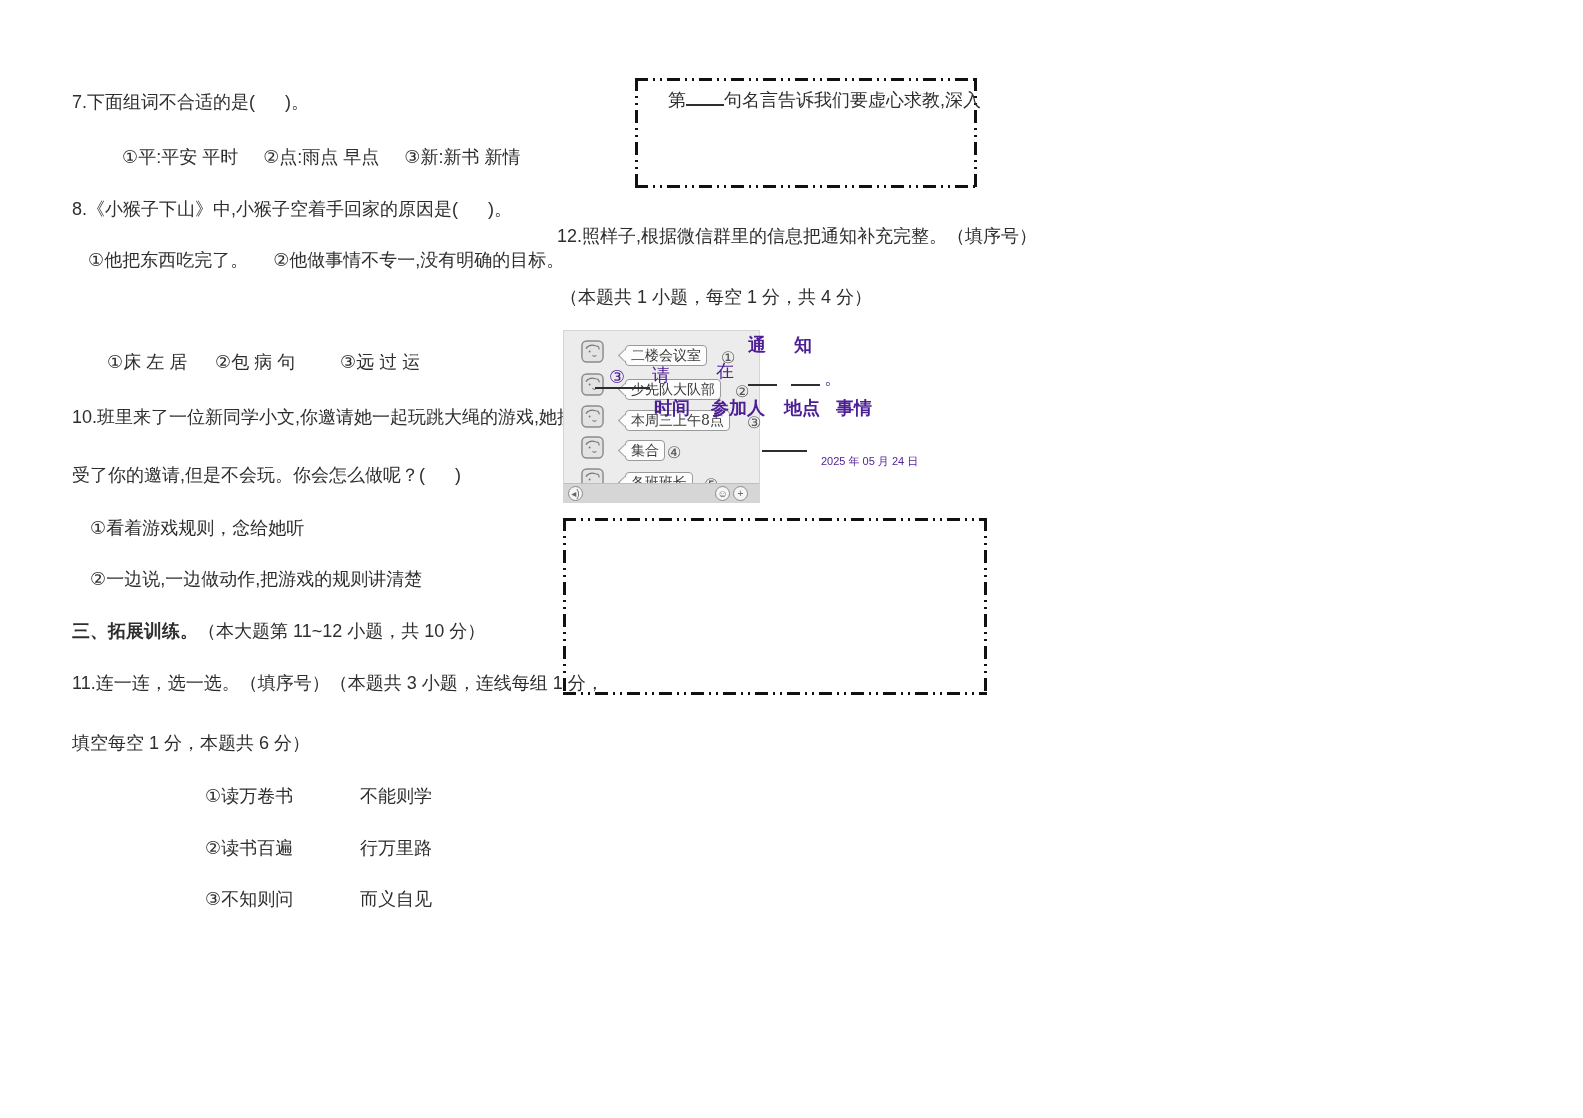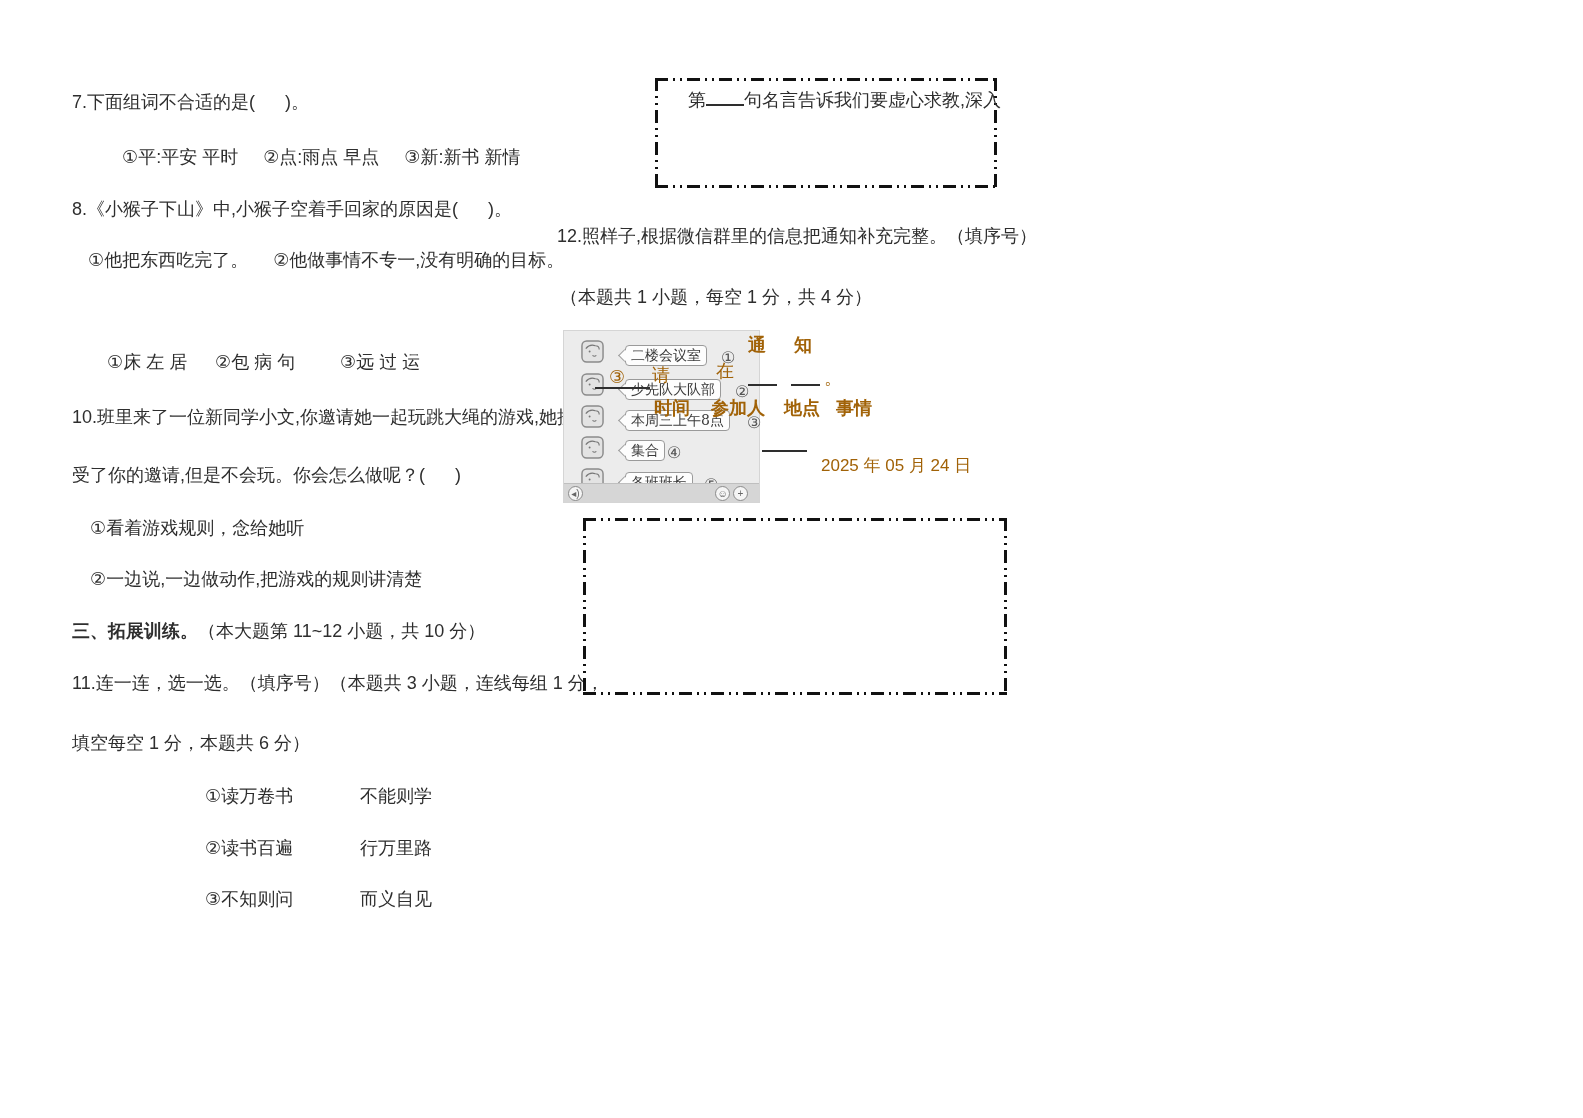--- a/index.html
+++ b/index.html
@@ -23,21 +23,20 @@
   .dashdot{
     position:absolute;
     background-image:
       repeating-linear-gradient(90deg,#111 0 13px,transparent 13px 18px,#111 18px 20px,transparent 20px 25px,#111 25px 27px,transparent 27px 32px),
       repeating-linear-gradient(90deg,#111 0 13px,transparent 13px 18px,#111 18px 20px,transparent 20px 25px,#111 25px 27px,transparent 27px 32px),
       repeating-linear-gradient(180deg,#111 0 13px,transparent 13px 18px,#111 18px 20px,transparent 20px 25px,#111 25px 27px,transparent 27px 32px),
       repeating-linear-gradient(180deg,#111 0 13px,transparent 13px 18px,#111 18px 20px,transparent 20px 25px,#111 25px 27px,transparent 27px 32px);
     background-size:100% 3px,100% 3px,3px 100%,3px 100%;
     background-position:0 0,0 100%,0 0,100% 0;
     background-repeat:no-repeat;
-    margin-left:20px;
   }
   .blank{
     display:inline-block;
     border-bottom:2px solid #2e2e2e;
     height:14px;
     vertical-align:baseline;
   }
   .uline{
     position:absolute;
     border-bottom:2px solid #2e2e2e;
@@ -71,21 +70,21 @@
   #wbar{
     position:absolute;left:0;bottom:0;width:100%;height:19px;
     background:#d6d6d6;border-top:1px solid #bfbfbf;box-sizing:border-box;
   }
   .circ{
     position:absolute;top:2px;width:15px;height:15px;border-radius:50%;
     background:#f5f5f5;border:1px solid #8b8b8b;box-sizing:border-box;
     font-size:10px;line-height:13px;text-align:center;color:#666;
   }
   
-  .nline{position:absolute;font-size:18px;white-space:pre;color:#a16207;}
+  .nline{position:absolute;font-size:18px;white-space:pre;color:#4c1d95;}
   .nlabel{font-weight:600;padding-left:48px;}
   
   .mrow-left{position:absolute;left:205px;}
   .mrow-right{position:absolute;left:360px;}
 </style>
 </head>
 <body>
 
 <div id="page">
 
@@ -196,17 +195,17 @@
   <div class="uline" style="left:748px;top:384px;width:29px"></div>
   <div class="uline" style="left:791px;top:384px;width:29px"></div>
   <div class="nline" style="left:824px;top:366px">。</div>
 
   <div class="nline nlabel" style="left:606px;top:396px">时间</div>
   <div class="nline nlabel" style="left:663px;top:396px">参加人</div>
   <div class="nline nlabel" style="left:736px;top:396px">地点</div>
   <div class="nline nlabel" style="left:788px;top:396px">事情</div>
 
   <div class="uline" style="left:762px;top:450px;width:45px"></div>
-  <div class="nline" style="left:821px;top:454px;font-size:17px">2025 年 05 月 24 日</div>
+  <div class="nline" style="left:821px;top:454px;font-size:11px">2025 年 05 月 24 日</div>
 
   <div class="dashdot" style="left:563px;top:518px;width:424px;height:177px"></div>
 
 </div>
 
 </body></html>

